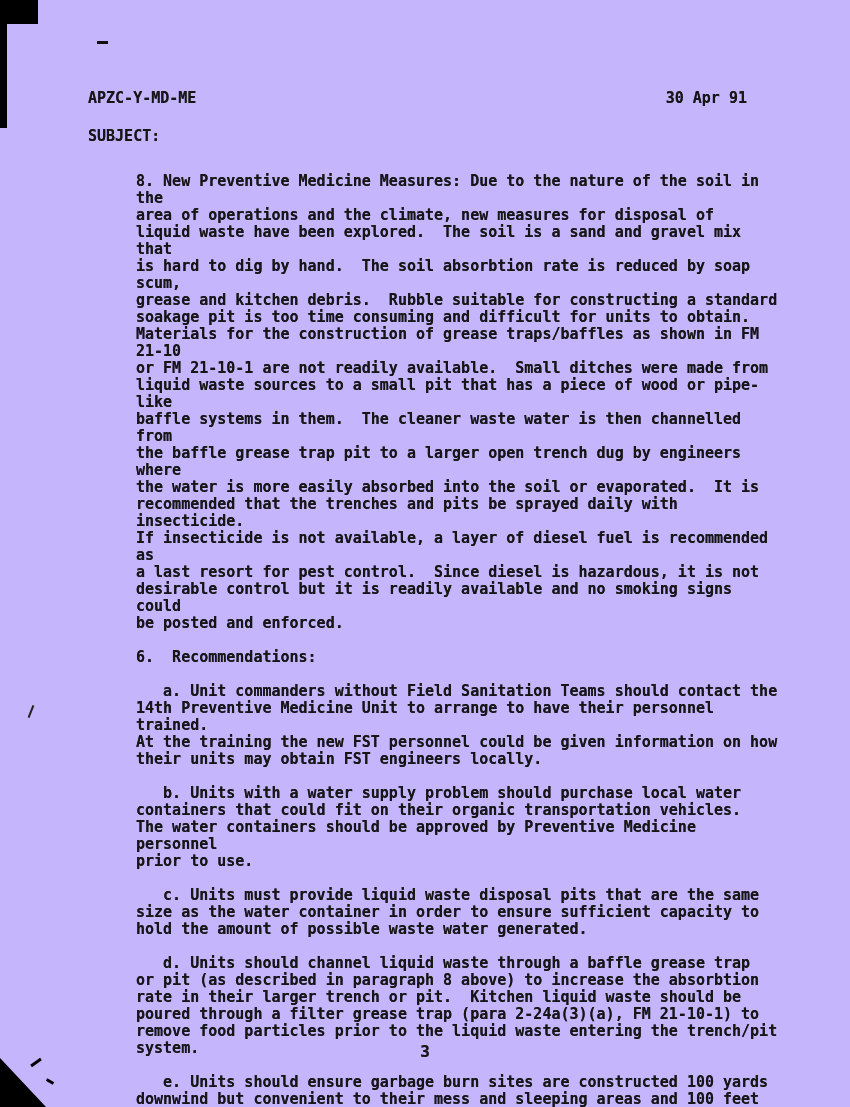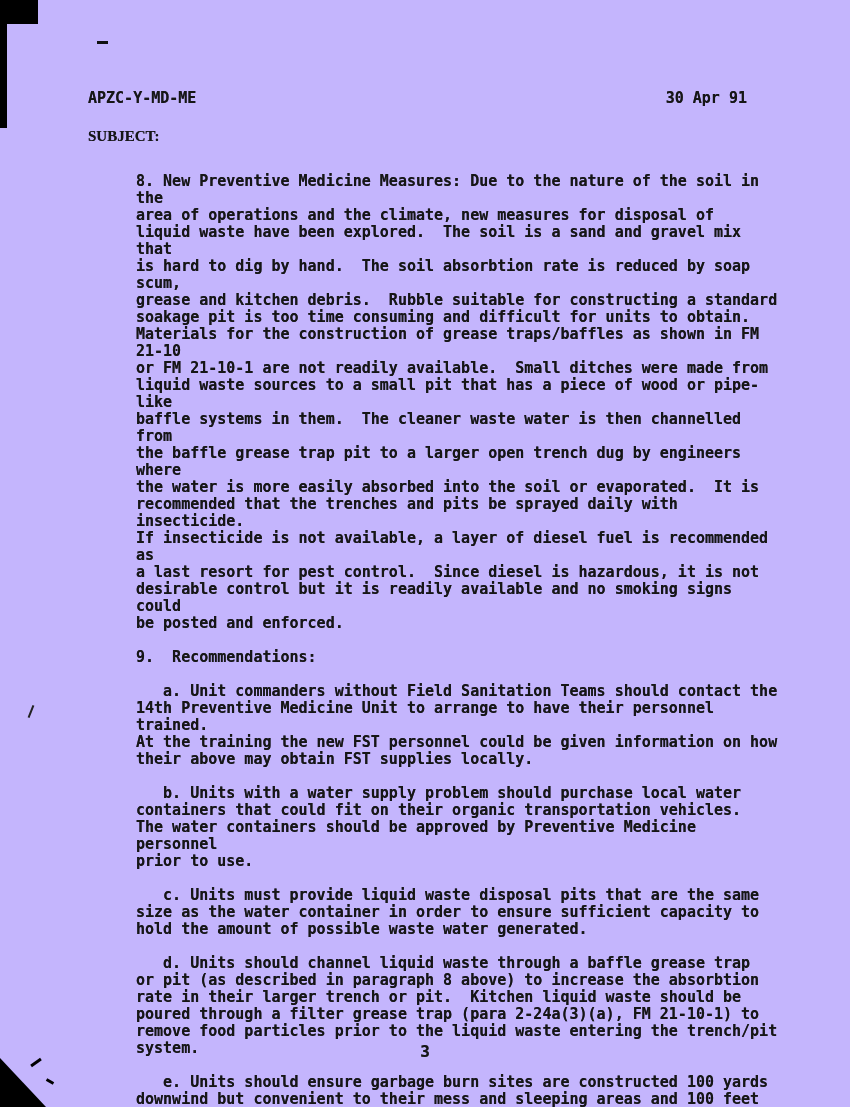--- a/index.html
+++ b/index.html
@@ -29,21 +29,20 @@
     justify-content: space-between;
     font-size: 15px;
     line-height: 17px;
     padding-right: 38px;
   }
   .subject-row {
     margin-top: 21px;
     display: flex;
     font-size: 15px;
     line-height: 17px;
-    font-family: Liberation Serif, serif;
   }
   .subject-label { margin-right: 20px; white-space: pre; }
   .subject-text { white-space: pre-wrap; }
   .doc-body {
     margin-top: 28px;
     font-size: 15px;
     line-height: 17px;
     margin-left: 48px;
   }
   .para {
@@ -112,25 +111,25 @@
 or FM 21-10-1 are not readily available.  Small ditches were made from
 liquid waste sources to a small pit that has a piece of wood or pipe-like
 baffle systems in them.  The cleaner waste water is then channelled from
 the baffle grease trap pit to a larger open trench dug by engineers where
 the water is more easily absorbed into the soil or evaporated.  It is
 recommended that the trenches and pits be sprayed daily with insecticide.
 If insecticide is not available, a layer of diesel fuel is recommended as
 a last resort for pest control.  Since diesel is hazardous, it is not
 desirable control but it is readily available and no smoking signs could
 be posted and enforced.</p>
-      <p class="para">9.  Recommendations:</p>
+      <p class="para">6.  Recommendations:</p>
       <p class="para">   a. Unit commanders without Field Sanitation Teams should contact the
 14th Preventive Medicine Unit to arrange to have their personnel trained.
 At the training the new FST personnel could be given information on how
-their above may obtain FST supplies locally.</p>
+their units may obtain FST engineers locally.</p>
       <p class="para">   b. Units with a water supply problem should purchase local water
 containers that could fit on their organic transportation vehicles.
 The water containers should be approved by Preventive Medicine personnel
 prior to use.</p>
       <p class="para">   c. Units must provide liquid waste disposal pits that are the same
 size as the water container in order to ensure sufficient capacity to
 hold the amount of possible waste water generated.</p>
       <p class="para">   d. Units should channel liquid waste through a baffle grease trap
 or pit (as described in paragraph 8 above) to increase the absorbtion
 rate in their larger trench or pit.  Kitchen liquid waste should be

